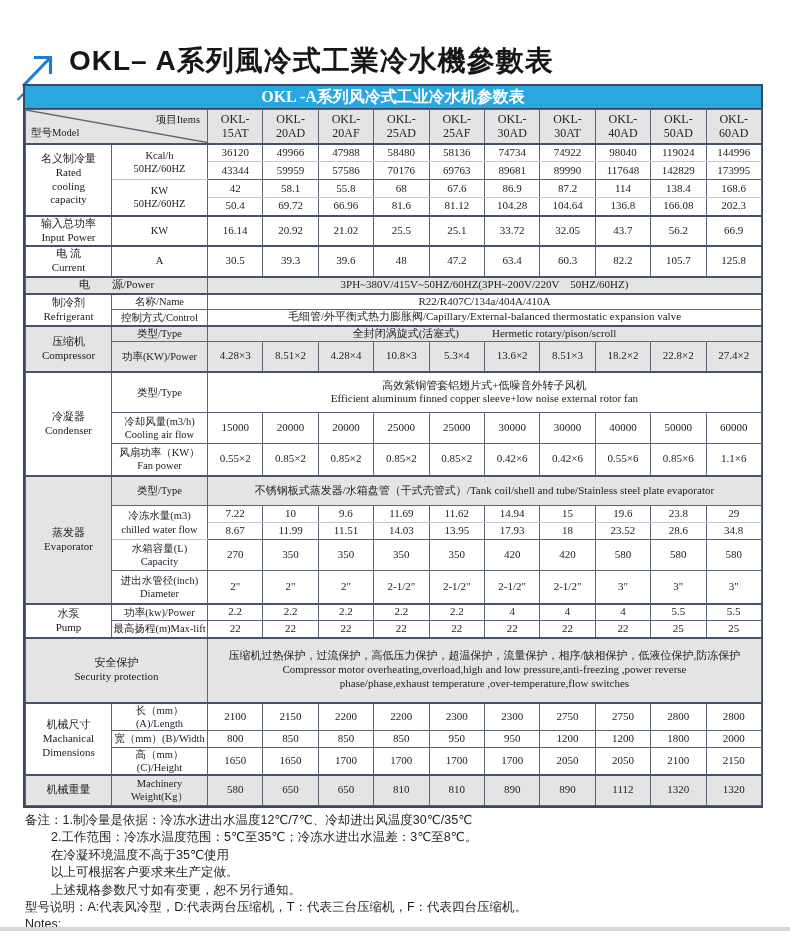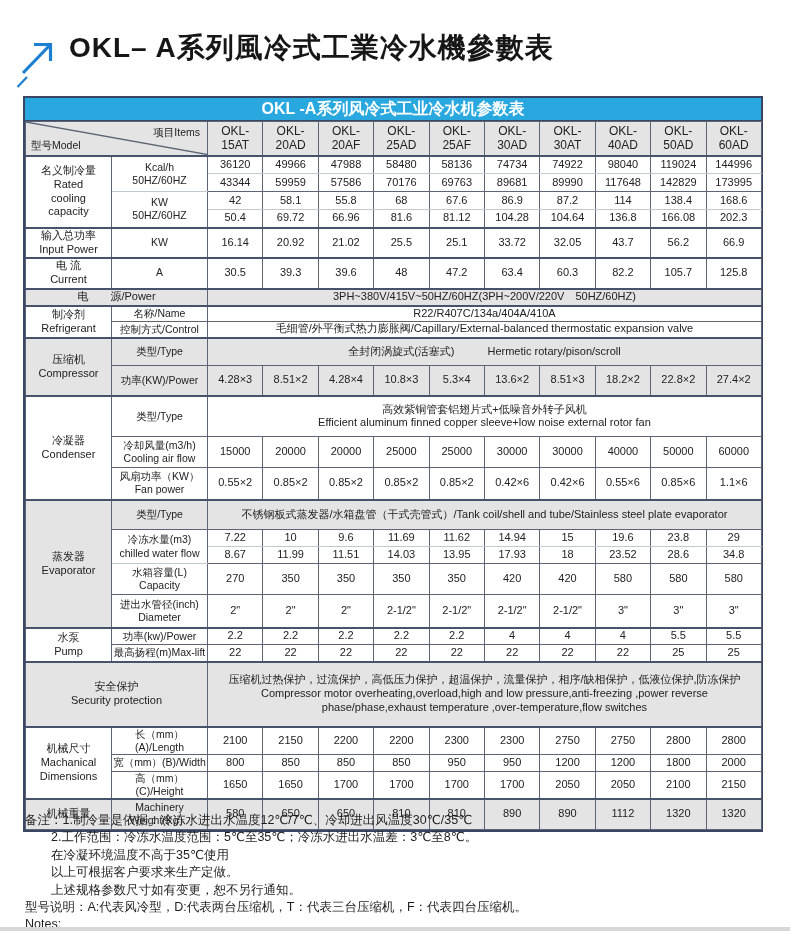--- a/index.html
+++ b/index.html
@@ -1,26 +1,26 @@
 <!DOCTYPE html>
 <html><head>
 <meta charset="utf-8">
 <style>
   html,body { margin:0; padding:0; background:#ffffff; }
   .page { position:relative; width:790px; height:931px; background:#fff; overflow:hidden;
           font-family:"Liberation Sans","DejaVu Sans",sans-serif; color:#1f1f1f; }
 
   
-  .hdr { position:absolute; left:16px; top:33px; display:flex; align-items:flex-start; }
+  .hdr { position:absolute; left:16px; top:46px; display:flex; align-items:flex-start; }
   .logo { width:44px; height:52px; margin-right:9px; margin-top:4px; }
   .title-cn { font-size:28px; font-weight:bold; color:#161616; letter-spacing:1px; line-height:1.1; }
   .title-en { font-size:16.5px; color:#1d1d1d; margin-top:3px; letter-spacing:0.2px; }
 
   
-  .tablewrap { position:absolute; left:23px; top:96px; width:740px; border:2px solid #3a4664; box-sizing:border-box; }
+  .tablewrap { position:absolute; left:23px; top:84px; width:740px; border:2px solid #3a4664; box-sizing:border-box;font-family:Liberation Serif, serif; }
   .caption { background:#29a8e0; color:#ffffff; text-align:center; font-size:16px; font-weight:bold;
              height:22px; line-height:22px; border-bottom:1px solid #3a4664; }
   table { border-collapse:collapse; table-layout:fixed; width:100%; }
   td { border:1px solid #5b6576; font-size:11px; text-align:center; vertical-align:middle;
        padding:0 1px; color:#222; white-space:pre-line; line-height:1.25; overflow:hidden; }
   td.lbl, td.glbl { font-size:10.5px; }
   tr.shade td { background:#e4e4e4; }
   td.white { background:#ffffff; }
   tr.sec td { border-top-width:2px; border-top-color:#47526b; }
   tr.lb td { border-bottom:1px solid #c3c7ce; }
@@ -190,21 +190,21 @@
           <tr class="sec" style="height: 16px;">
             <td rowspan="2">制冷剂
 Refrigerant</td>
             <td class="lbl glbl">名称/Name</td>
             <td colspan="10">R22/R407C/134a/404A/410A</td>
           </tr>
           <tr style="height: 16px;">
             <td class="lbl glbl">控制方式/Control</td>
             <td colspan="10">毛细管/外平衡式热力膨胀阀/Capillary/External-balanced thermostatic expansion valve</td>
           </tr>
-          <tr class="shade sec" style="height: 28px;">
+          <tr class="shade sec" style="height: 16px;">
             <td rowspan="2" class="white">压缩机
 Compressor</td>
             <td class="lbl glbl">类型/Type</td>
             <td colspan="10">全封闭涡旋式(活塞式)　　　Hermetic rotary/pison/scroll</td>
           </tr>
           <tr class="shade" style="height: 30px;">
             <td class="lbl glbl">功率(KW)/Power</td>
             <td>4.28×3</td>
             <td>8.51×2</td>
             <td>4.28×4</td>

